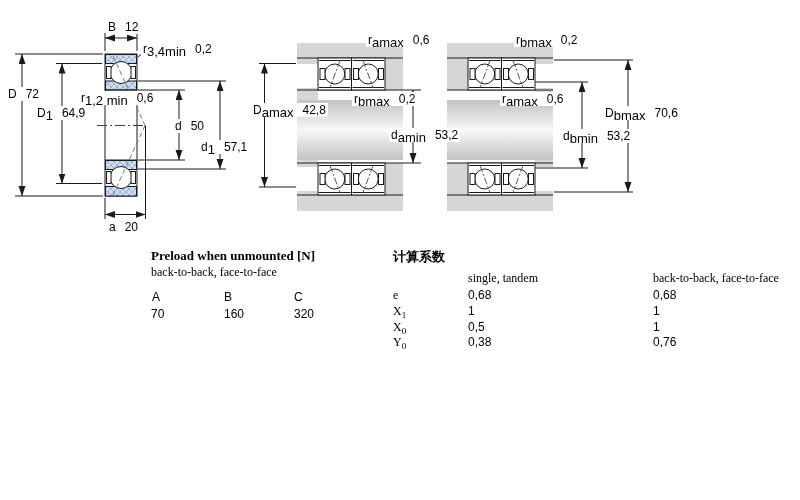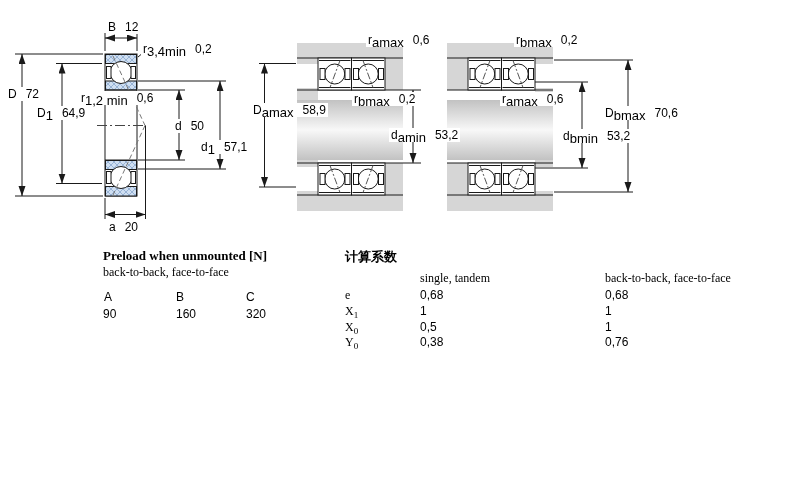--- a/index.html
+++ b/index.html
@@ -5,21 +5,21 @@
   html,body{margin:0;padding:0;background:#fff;}
   .page{position:relative;width:800px;height:356px;background:#fff;overflow:hidden;
         font-family:"Liberation Sans",sans-serif;color:#000;}
   svg{position:absolute;left:0;top:0;}
   
   .lbl{position:absolute;font:12px "Liberation Sans",sans-serif;white-space:nowrap;
        background:#fff;padding:0 2px;line-height:14px;}
   .lbl sub{font-size:13px;line-height:0;}
   .lbl .val{margin-left:9px;}
   
-  .block{position:absolute;}
+  .block{position:absolute;margin-left:48px;}
   .p-title{position:absolute;left:0;top:0;font:bold 13px "Liberation Serif",serif;white-space:nowrap;}
   .p-sub{position:absolute;left:0;top:17px;font:12px "Liberation Serif",serif;white-space:nowrap;}
   .p-cell{position:absolute;font:12px "Liberation Sans",sans-serif;}
   .f-title{position:absolute;left:0;top:0;font:bold 13px "Liberation Serif",serif;white-space:nowrap;}
   .f-head{position:absolute;top:23px;font:12px "Liberation Serif",serif;white-space:nowrap;}
   .f-rows{position:absolute;left:0;top:40px;width:440px;}
   .frow{position:relative;height:15.8px;}
   .fsym{position:absolute;left:0;font:12px "Liberation Serif",serif;}
   .fsym sub{font-size:9px;line-height:0;}
   .fv1{position:absolute;left:75px;font:12px "Liberation Sans",sans-serif;}
@@ -233,21 +233,21 @@
     <span>a</span><sub></sub><span class="val">20</span>
   </div>
 
   <div class="lbl" style="left:366px;top:33px">
     <span>r</span><sub>amax</sub><span class="val">0,6</span>
   </div>
   <div class="lbl" style="left:352px;top:92px">
     <span>r</span><sub>bmax</sub><span class="val">0,2</span>
   </div>
   <div class="lbl" style="left:251px;top:103px">
-    <span>D</span><sub>amax</sub><span class="val">58,9</span>
+    <span>D</span><sub>amax</sub><span class="val">42,8</span>
   </div>
   <div class="lbl" style="left:389px;top:128px">
     <span>d</span><sub>amin</sub><span class="val">53,2</span>
   </div>
 
   <div class="lbl" style="left:514px;top:33px">
     <span>r</span><sub>bmax</sub><span class="val">0,2</span>
   </div>
   <div class="lbl" style="left:500px;top:92px">
     <span>r</span><sub>amax</sub><span class="val">0,6</span>
@@ -258,21 +258,21 @@
   <div class="lbl" style="left:561px;top:129px">
     <span>d</span><sub>bmin</sub><span class="val">53,2</span>
   </div>
 
   <div class="block" style="left:103px;top:248px;width:230px;height:90px">
     <div class="p-title">Preload when unmounted [N]</div>
     <div class="p-sub">back-to-back, face-to-face</div>
     <span class="p-cell" style="left:1px;top:42px">A</span>
     <span class="p-cell" style="left:73px;top:42px">B</span>
     <span class="p-cell" style="left:143px;top:42px">C</span>
-    <span class="p-cell" style="left:0;top:59px">90</span>
+    <span class="p-cell" style="left:0;top:59px">70</span>
     <span class="p-cell" style="left:73px;top:59px">160</span>
     <span class="p-cell" style="left:143px;top:59px">320</span>
   </div>
 
   <div class="block" style="left:345px;top:248px;width:440px;height:160px">
     <div class="f-title">计算系数</div>
     <div class="f-head" style="left:75px">single, tandem</div>
     <div class="f-head" style="left:260px">back-to-back, face-to-face</div>
     <div class="f-rows">
       <div class="frow">

